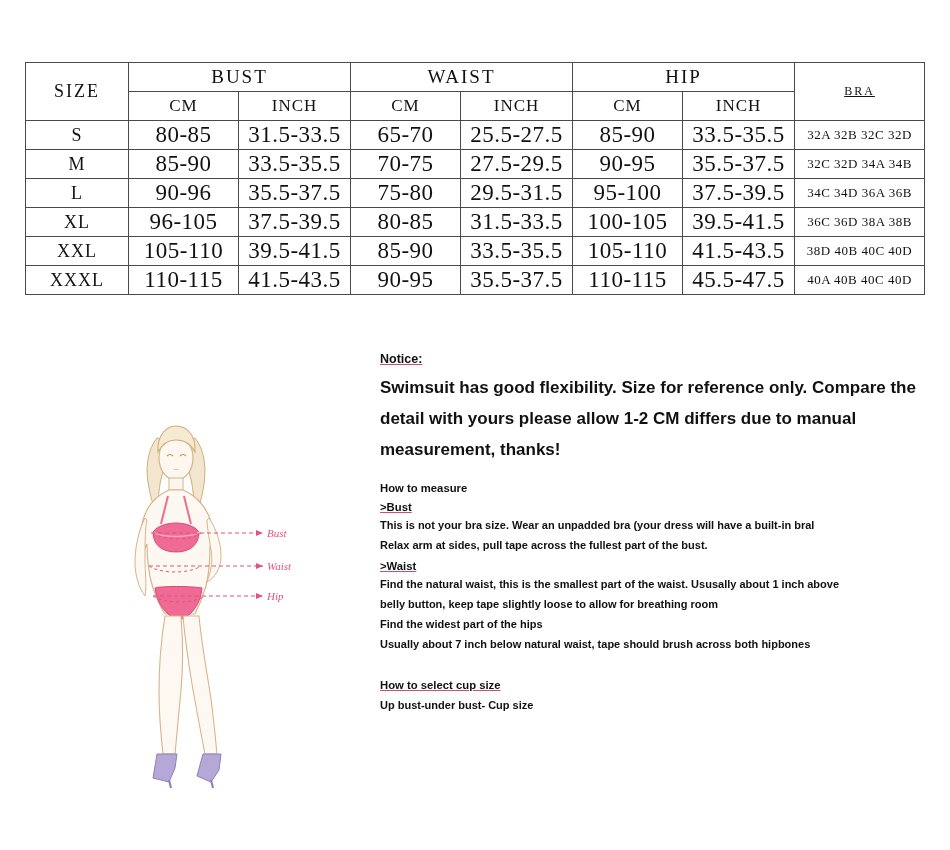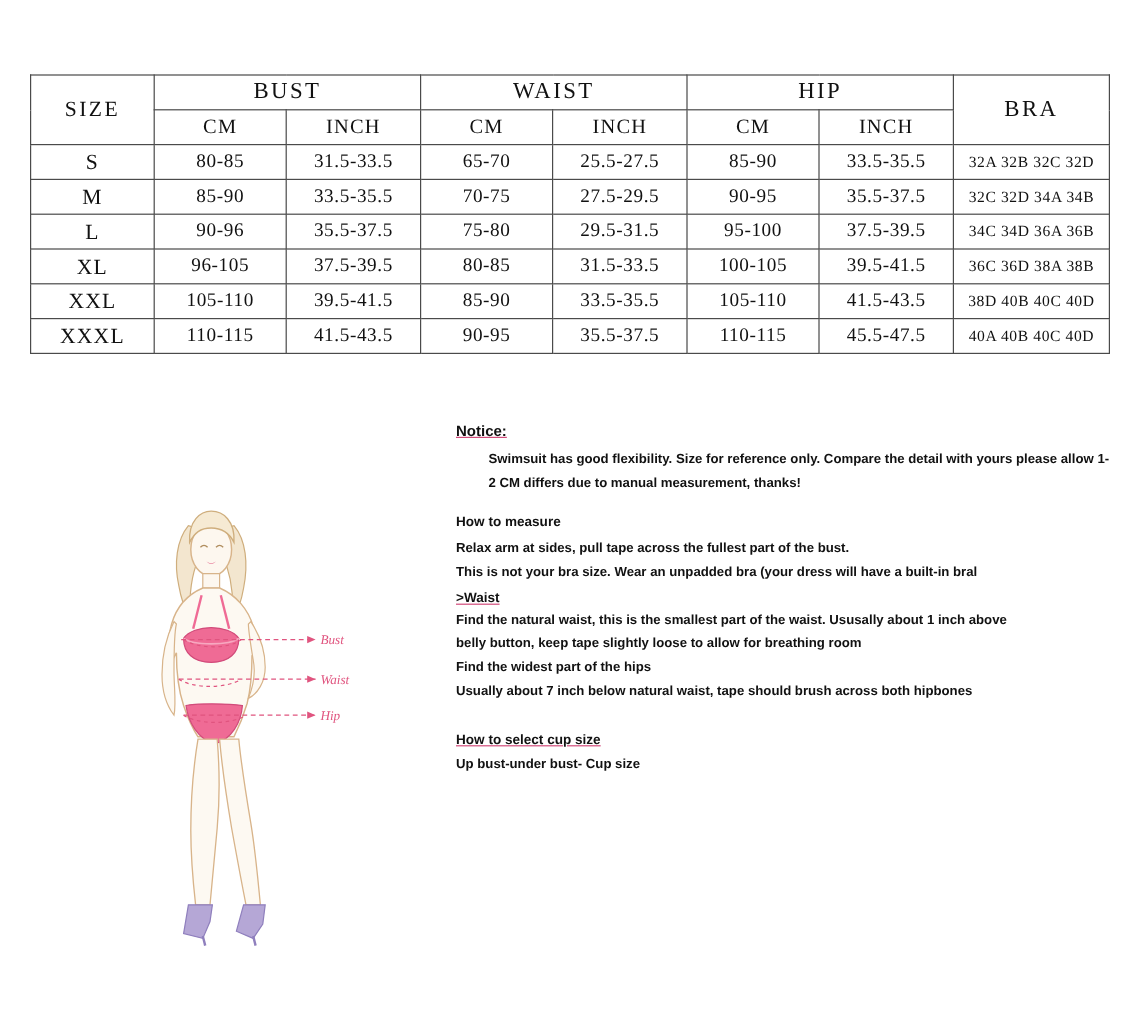--- a/index.html
+++ b/index.html
@@ -46,30 +46,31 @@
   .hdr-sub {
     font-size: 17px;
     height: 28px;
     letter-spacing: 1px;
   }
   .hdr-size {
     font-size: 18px;
     letter-spacing: 2px;
   }
   .hdr-bra {
-    font-size: 19px;
+    font-size: 12px;
     letter-spacing: 2px;
+    text-decoration: underline;
   }
   td.size-cell {
     font-size: 18px;
     height: 28px;
     letter-spacing: 1px;
   }
   td.num-cell {
-    font-size: 16px;
+    font-size: 23px;
     height: 28px;
     letter-spacing: 0.5px;
   }
   td.bra-cell {
     font-size: 13px;
     height: 28px;
     letter-spacing: 0.5px;
   }
 
   
@@ -106,26 +107,25 @@
     margin-bottom: 7px;
   }
   .notice-body {
     font-size: 12.5px;
     font-weight: bold;
     line-height: 1.72;
     color: #111;
     margin-bottom: 16px;
   }
   .flex-note {
-    font-size: 11px;
+    font-size: 17px;
     font-weight: bold;
     line-height: 1.82;
     color: #111;
     margin-bottom: 16px;
-    margin-left: 27px;
   }
   .how-head {
     font-size: 11.3px;
     font-weight: bold;
     color: #111;
     margin-bottom: 7px;
   }
   .sub-head {
     font-size: 11.3px;
     font-weight: bold;
@@ -315,22 +315,23 @@
     <text class="label-pink" x="172" y="190">Hip</text>
   </svg>
 </div>
 
 <div class="notes">
   <div class="notice-title">Notice:</div>
   <div class="flex-note">Swimsuit has good flexibility. Size for reference only. Compare the detail with yours please allow 1-2 CM differs due to manual measurement, thanks!</div>
 
   <div class="how-head">How to measure</div>
 
+  <div class="sub-head">&gt;Bust</div>
+  <div class="sub-body">This is not your bra size. Wear an unpadded bra (your dress will have a built-in bral</div>
   <div class="sub-body">Relax arm at sides, pull tape across the fullest part of the bust.</div>
-  <div class="sub-body">This is not your bra size. Wear an unpadded bra (your dress will have a built-in bral</div>
 
   <div class="sub-head">&gt;Waist</div>
   <div class="sub-body">Find the natural waist, this is the smallest part of the waist. Ususally about 1 inch above</div>
   <div class="sub-body">belly button, keep tape slightly loose to allow for breathing room</div>
 
   <div class="sub-body">Find the widest part of the hips</div>
   <div class="sub-body">Usually about 7 inch below natural waist, tape should brush across both hipbones</div>
 
   <div class="cup-head">How to select cup size</div>
   <div class="cup-body">Up bust-under bust- Cup size</div>

